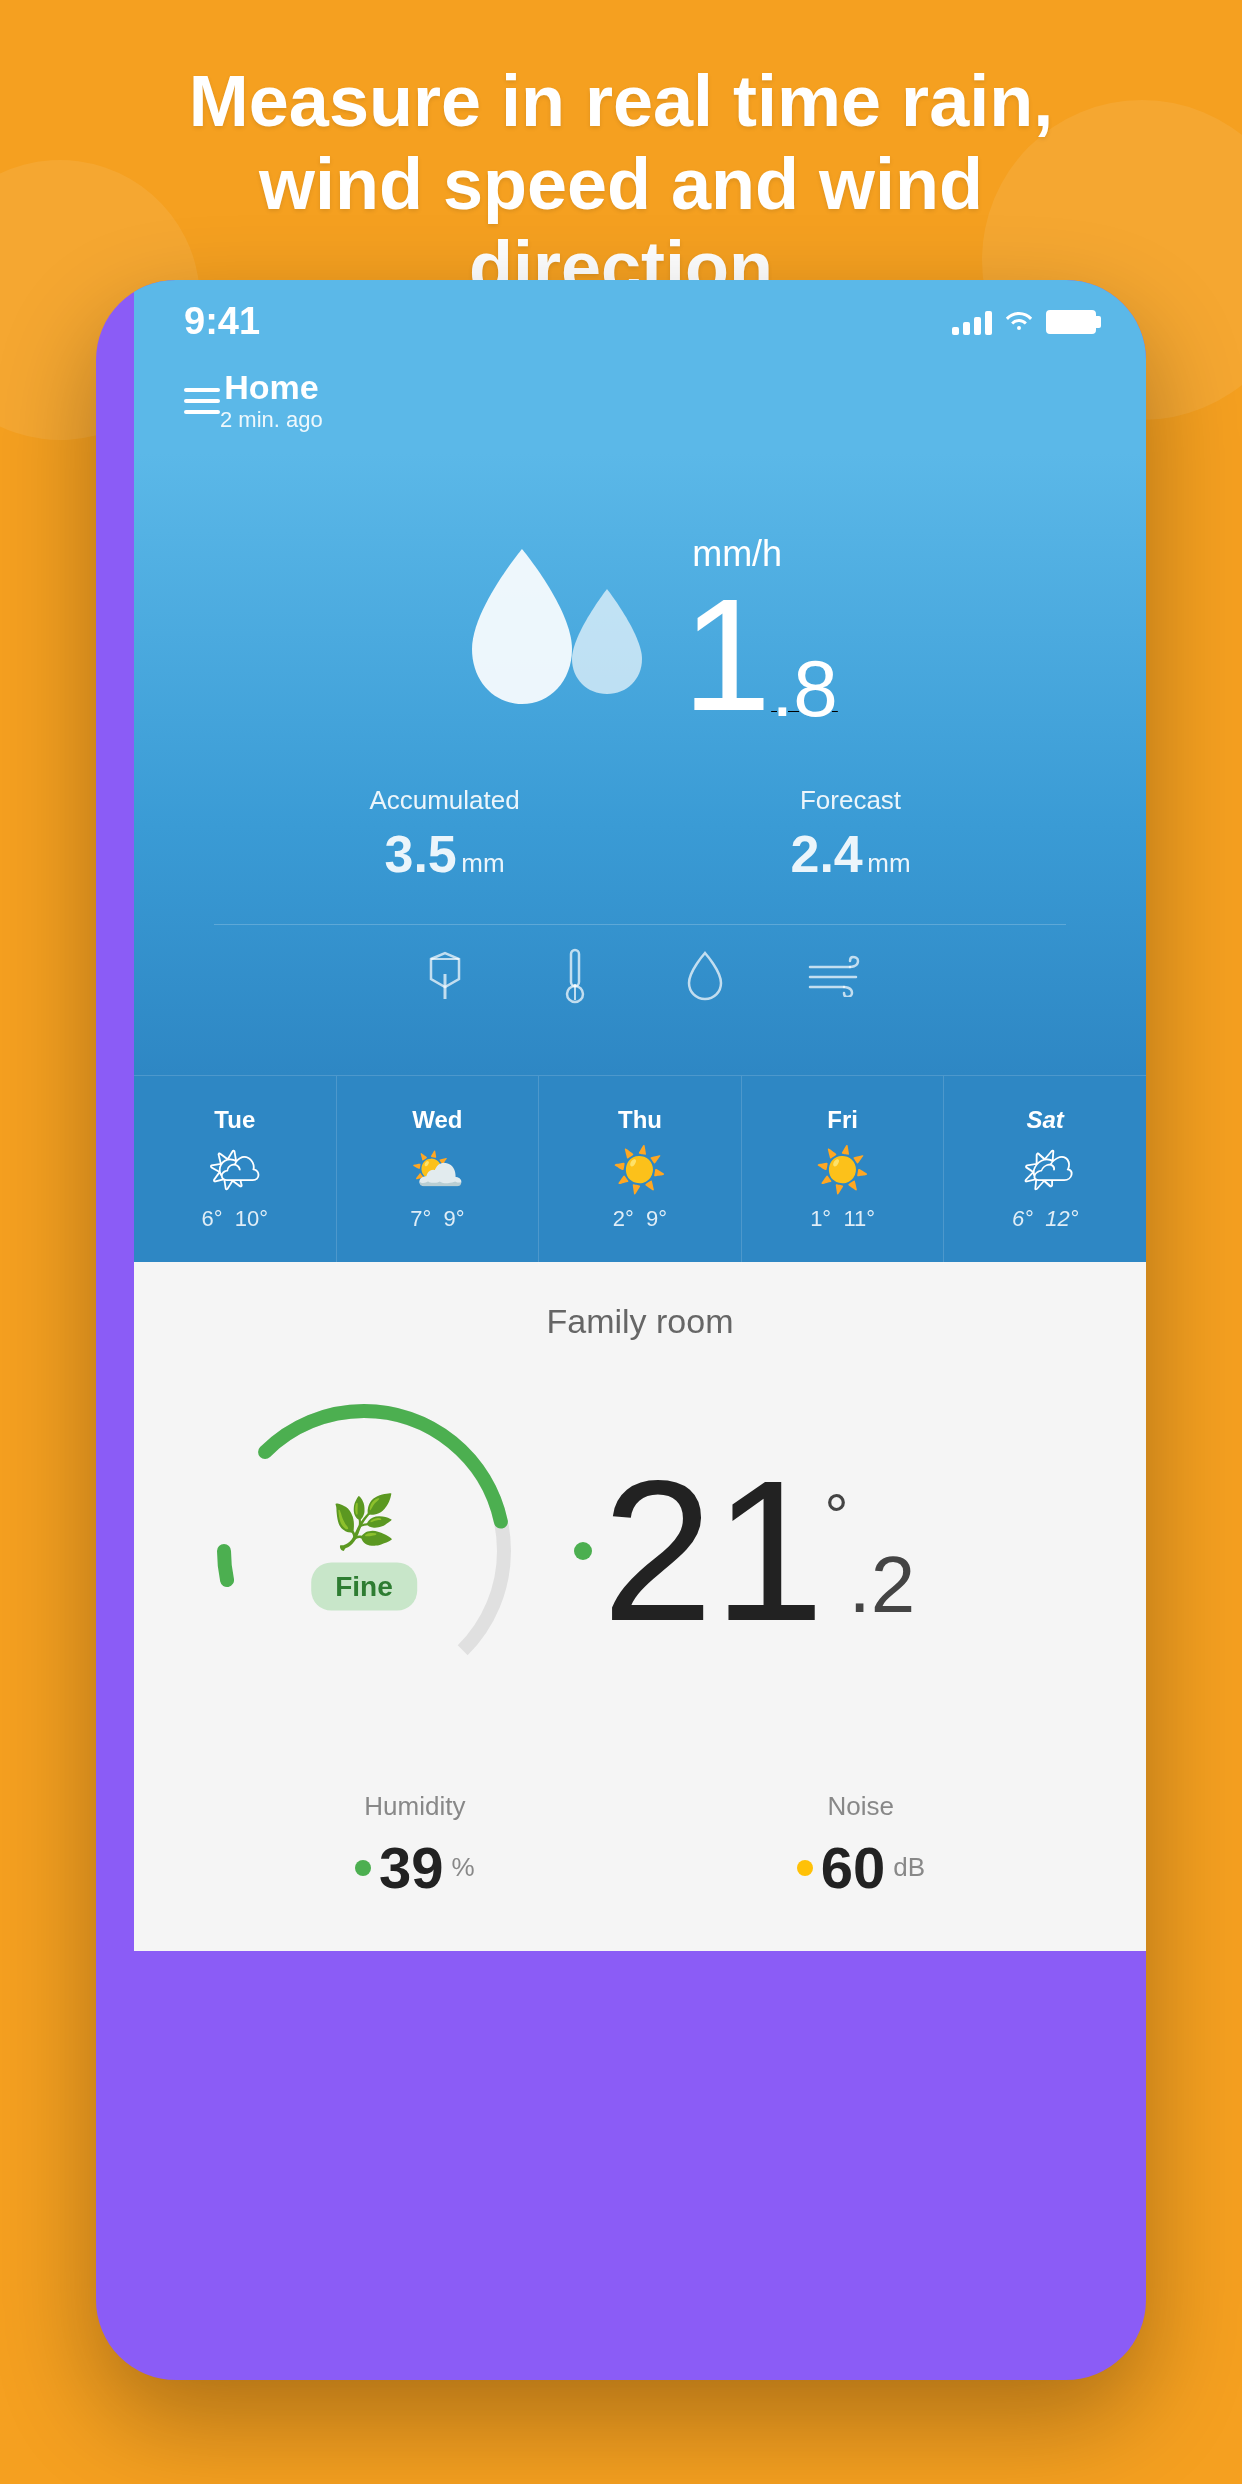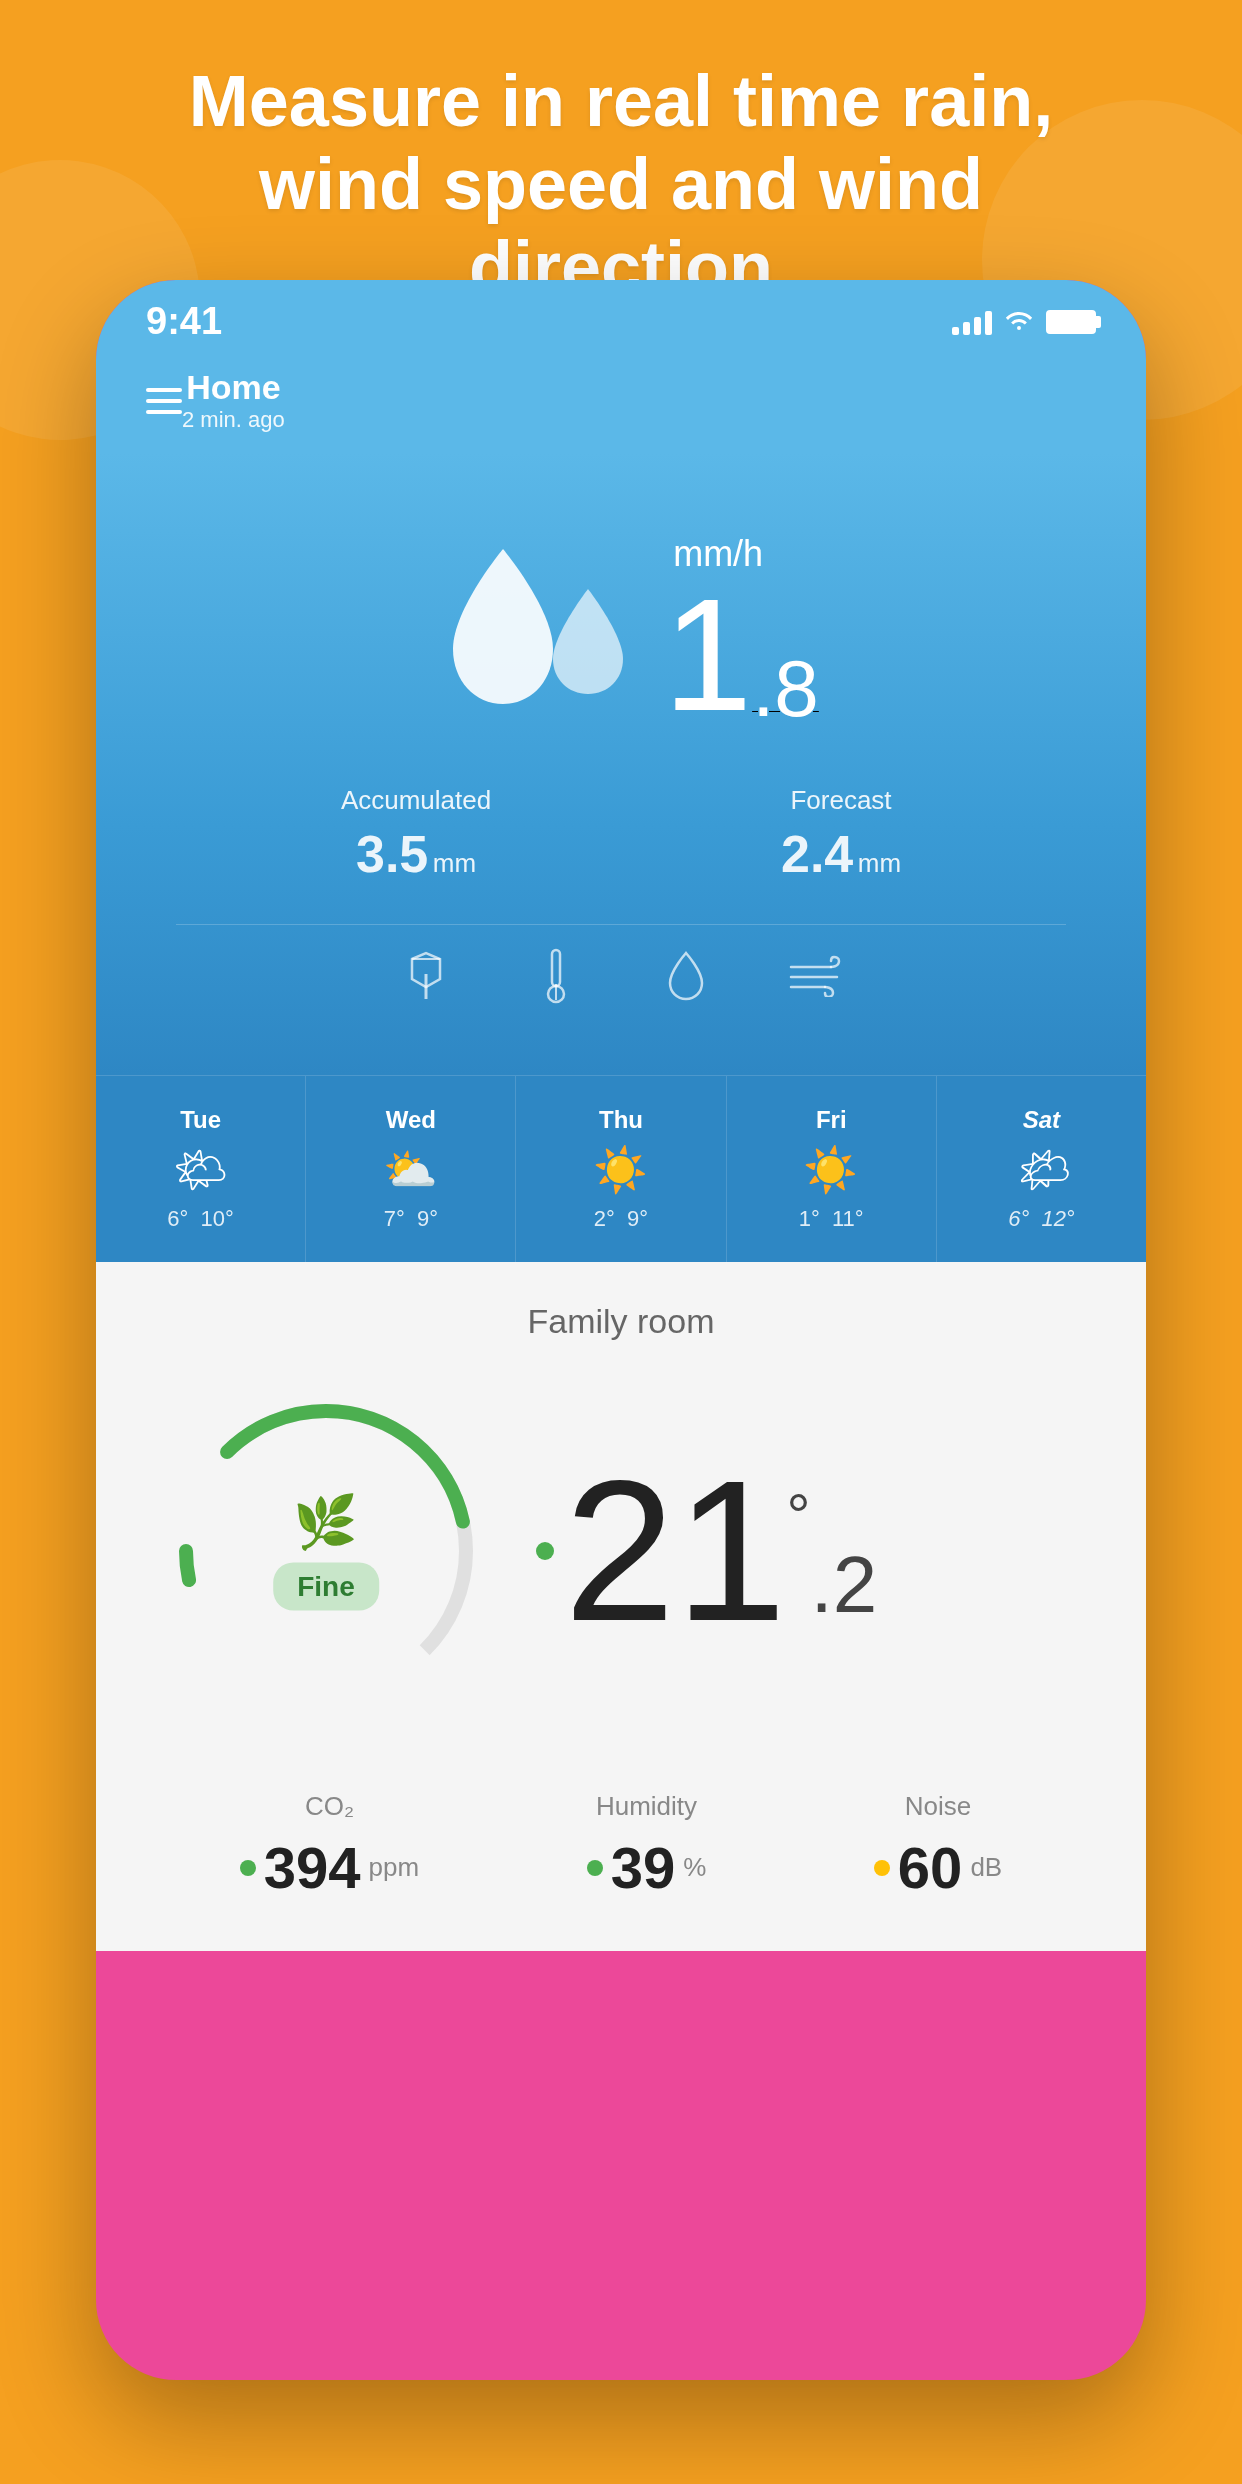--- a/index.html
+++ b/index.html
@@ -48,25 +48,26 @@
     }
 
     
     .phone-container {
       position: absolute;
       top: 280px;
       left: 50%;
       transform: translateX(-50%);
       width: 1050px;
       height: 2100px;
-      background: #ec4899;
+      background: #8b5cf6;
       border-radius: 80px;
       box-shadow: 0 40px 100px rgba(0,0,0,0.3);
       overflow: hidden;
       z-index: 3;
+      padding-left: 38px;
     }
 
     
     .status-bar {
       background: #5BB8E8;
       padding: 20px 50px 10px;
       display: flex;
       justify-content: space-between;
       align-items: center;
       color: white;
@@ -550,28 +551,20 @@
       <div class="temp-display">
         <div class="temp-dot"></div>
         <span class="temp-big">21</span>
         <span class="temp-degree">°</span>
         <span class="temp-decimal">.2</span>
       </div>
     </div>
 
     <div class="indoor-stats">
       <div class="indoor-stat">
-        <div class="indoor-stat-label">CO₂</div>
-        <div class="indoor-stat-row">
-          <div class="indoor-dot dot-green"></div>
-          <span class="indoor-stat-value">394</span>
-          <span class="indoor-stat-unit">ppm</span>
-        </div>
-      </div>
-      <div class="indoor-stat">
         <div class="indoor-stat-label">Humidity</div>
         <div class="indoor-stat-row">
           <div class="indoor-dot dot-green"></div>
           <span class="indoor-stat-value">39</span>
           <span class="indoor-stat-unit">%</span>
         </div>
       </div>
       <div class="indoor-stat">
         <div class="indoor-stat-label">Noise</div>
         <div class="indoor-stat-row">

